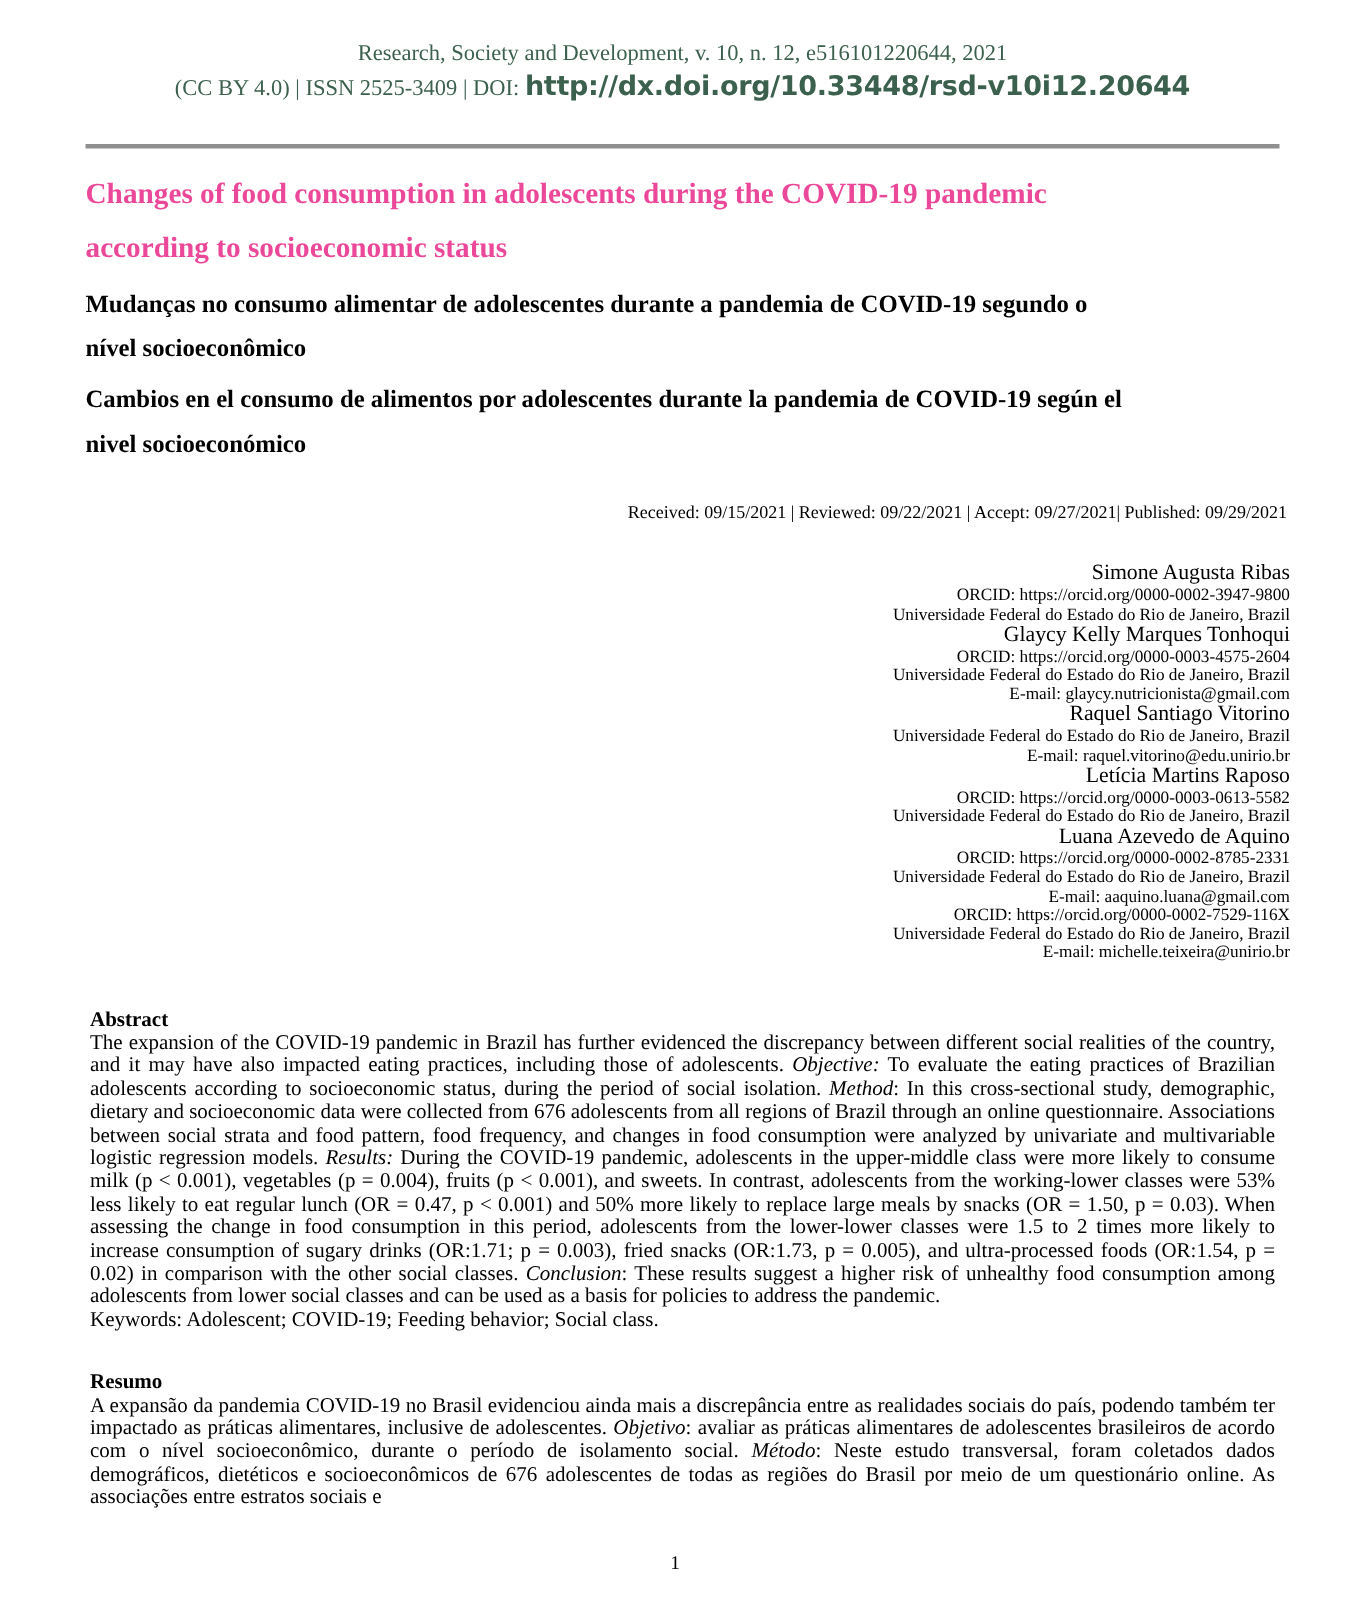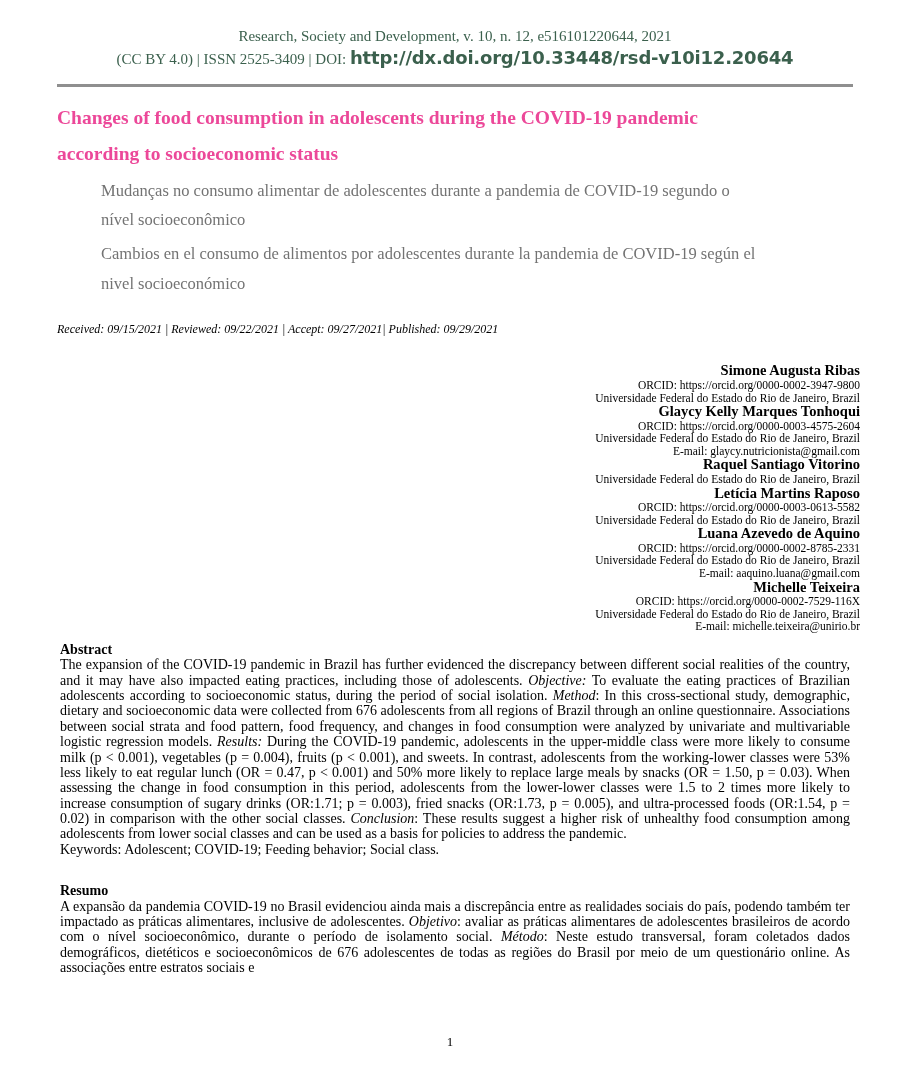--- a/index.html
+++ b/index.html
@@ -12,75 +12,74 @@
     position: relative;
   }
   .page { position: relative; width: 900px; height: 1080px; }
 
   .journal-header {
     margin: 26px 47px 0 57px;
     text-align: center;
     color: #3b604d;
     font-size: 15px;
     line-height: 1.35;
-    padding-bottom: 13px;
+    padding-bottom: 25px;
     border-bottom: 3px solid #8f8f8f;
   }
   .journal-header .doi-url {
     font-family: "DejaVu Sans", "Liberation Sans", sans-serif;
     font-weight: bold;
     font-size: 18px;
     letter-spacing: -0.2px;
   }
 
   .titles { margin: 13px 47px 0 57px; }
   .title-en {
     font-size: 19.5px;
     font-weight: bold;
     color: #ec4899;
     line-height: 1.85;
     white-space: pre-line;
   }
   .title-alt {
     font-size: 16.5px;
-    font-weight: normal;
-    color: #737373;
+    font-weight: bold;
+    color: #000000;
     line-height: 1.8;
     white-space: pre-line;
     margin-top: 4px;
-    margin-left: 44px;
   }
 
   .dates-line {
     margin: 24px 42px 0 57px;
+    text-align: right;
     font-size: 12px;
-    font-style: italic;
   }
 
   .authors {
     margin: 26px 40px 0 57px;
     text-align: right;
   }
   .author-name {
     font-size: 14.5px;
-    font-weight: bold;
+    font-weight: normal;
     line-height: 1.08;
   }
   .author-line {
     font-size: 11.5px;
     line-height: 1.09;
   }
 
   .section {
     margin: 0 50px 0 60px;
     text-align: justify;
     font-size: 14px;
     line-height: 1.1;
   }
-  .section-abstract { margin-top: 9px; }
+  .section-abstract { margin-top: 31px; }
   .section-resumo { margin-top: 26px; }
   .section-heading { font-weight: bold; }
   .keywords-line { text-align: left; }
 
   .page-number {
     position: absolute;
     top: 1008px; left: 0; right: 0;
     text-align: center;
     font-size: 13px;
   }
@@ -117,37 +116,37 @@
     <div class="author">
       <p class="author-name">Glaycy Kelly Marques Tonhoqui</p>
       <p class="author-line">ORCID: https://orcid.org/0000-0003-4575-2604</p>
       <p class="author-line">Universidade Federal do Estado do Rio de Janeiro, Brazil</p>
       <p class="author-line">E-mail: glaycy.nutricionista@gmail.com</p>
     </div>
 
     <div class="author">
       <p class="author-name">Raquel Santiago Vitorino</p>
       <p class="author-line">Universidade Federal do Estado do Rio de Janeiro, Brazil</p>
+      <p class="author-line">E-mail: raquel.vitorino@edu.unirio.br</p>
     </div>
 
     <div class="author">
       <p class="author-name">Letícia Martins Raposo</p>
       <p class="author-line">ORCID: https://orcid.org/0000-0003-0613-5582</p>
       <p class="author-line">Universidade Federal do Estado do Rio de Janeiro, Brazil</p>
     </div>
 
     <div class="author">
       <p class="author-name">Luana Azevedo de Aquino</p>
       <p class="author-line">ORCID: https://orcid.org/0000-0002-8785-2331</p>
       <p class="author-line">Universidade Federal do Estado do Rio de Janeiro, Brazil</p>
       <p class="author-line">E-mail: aaquino.luana@gmail.com</p>
     </div>
 
     <div class="author">
-      <p class="author-name">Michelle Teixeira</p>
       <p class="author-line">ORCID: https://orcid.org/0000-0002-7529-116X</p>
       <p class="author-line">Universidade Federal do Estado do Rio de Janeiro, Brazil</p>
       <p class="author-line">E-mail: michelle.teixeira@unirio.br</p>
     </div>
 
   </div>
 
   <div class="section section-abstract">
     <div class="section-heading">Abstract</div>
     <p><span>The expansion of the COVID-19 pandemic in Brazil has further evidenced the discrepancy between different social realities of the country, and it may have also impacted eating practices, including those of adolescents. </span><span style="font-style: italic;">Objective:</span><span> To evaluate the eating practices of Brazilian adolescents according to socioeconomic status, during the period of social isolation. </span><span style="font-style: italic;">Method</span><span>: In this cross-sectional study, demographic, dietary and socioeconomic data were collected from 676 adolescents from all regions of Brazil through an online questionnaire. Associations between social strata and food pattern, food frequency, and changes in food consumption were analyzed by univariate and multivariable logistic regression models. </span><span style="font-style: italic;">Results:</span><span> During the COVID-19 pandemic, adolescents in the upper-middle class were more likely to consume milk (p &lt; 0.001), vegetables (p = 0.004), fruits (p &lt; 0.001), and sweets. In contrast, adolescents from the working-lower classes were 53% less likely to eat regular lunch (OR = 0.47, p &lt; 0.001) and 50% more likely to replace large meals by snacks (OR = 1.50, p = 0.03). When assessing the change in food consumption in this period, adolescents from the lower-lower classes were 1.5 to 2 times more likely to increase consumption of sugary drinks (OR:1.71; p = 0.003), fried snacks (OR:1.73, p = 0.005), and ultra-processed foods (OR:1.54, p = 0.02) in comparison with the other social classes. </span><span style="font-style: italic;">Conclusion</span><span>: These results suggest a higher risk of unhealthy food consumption among adolescents from lower social classes and can be used as a basis for policies to address the pandemic.</span></p>

